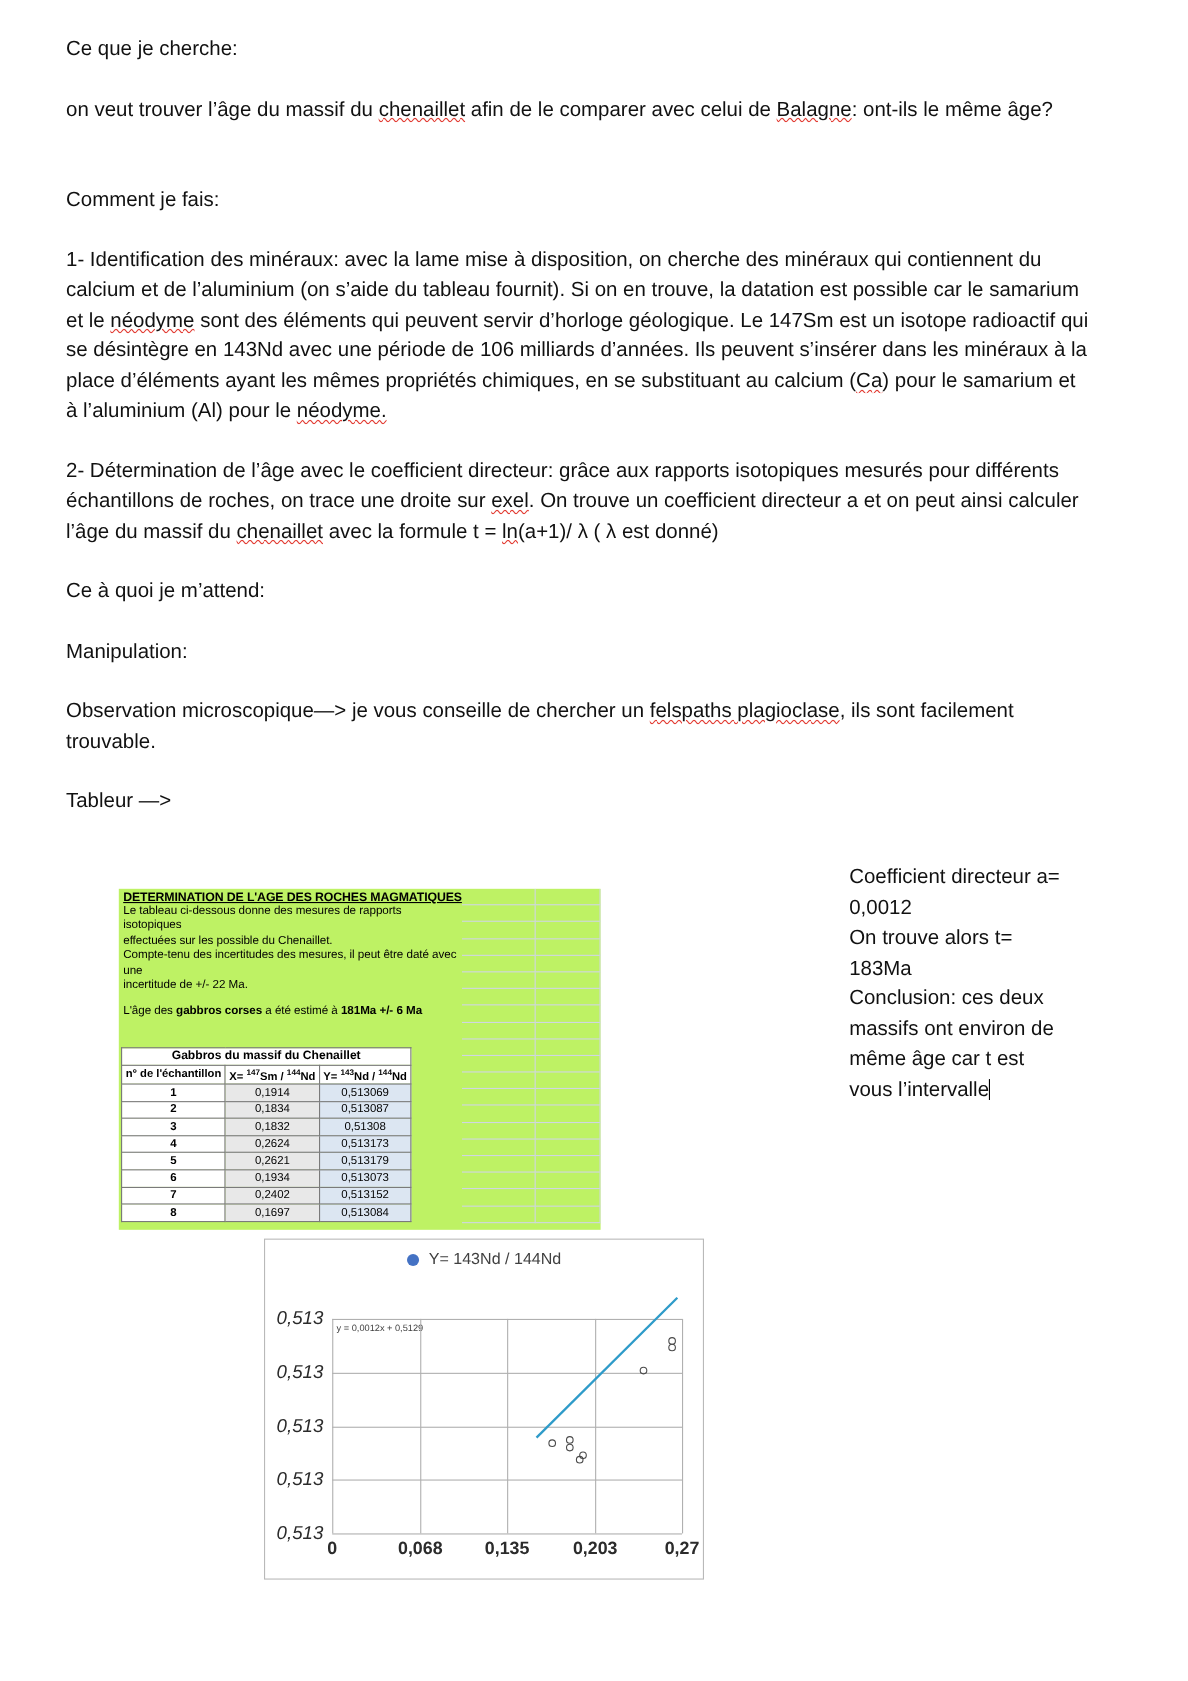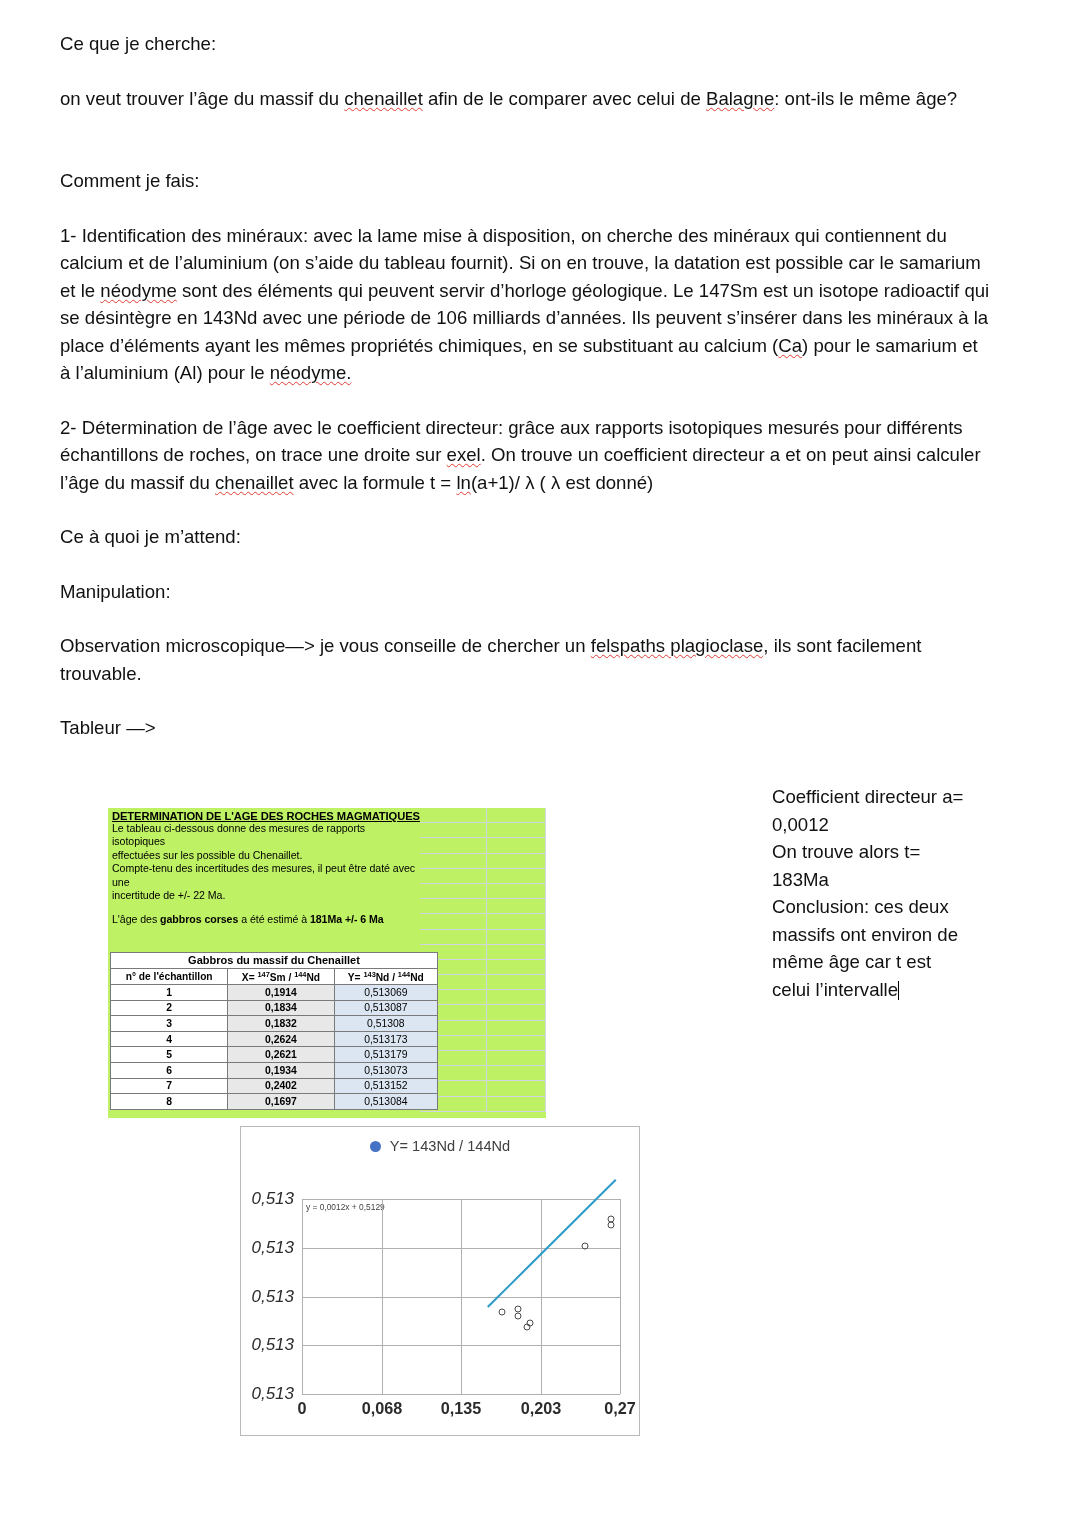--- a/index.html
+++ b/index.html
@@ -112,41 +112,41 @@
   }
   .sheet-spacer { height: 11px; }
   .sheet-line b { font-weight: bold; }
 
   table.data {
     position: absolute;
     left: 2px;
     top: 144px;
     border-collapse: collapse;
     font-size: 10.4px;
-    width: 328px;
+    width: 264px;
   }
   table.data td, table.data th {
     border: 1px solid #7a7a7a;
     padding: 1px 2px;
     text-align: center;
     font-weight: normal;
     height: 15.6px;
     background: #ffffff;
   }
   table.data th.grp {
     font-weight: bold;
     font-size: 11px;
   }
   table.data th.col {
     font-weight: bold;
     font-size: 10.2px;
     white-space: nowrap;
   }
   table.data td.num { font-weight: bold; }
-  table.data td.xv { background: #e8e8e8; font-weight: bold; }
+  table.data td.xv { background: #e8e8e8; }
   table.data td.yv { background: #dce6f2; }
   sup { font-size: 7.4px; vertical-align: super; }
 
   
   .chart {
     position: absolute;
     left: 240px;
     top: 1126px;
     width: 400px;
     height: 310px;
@@ -273,21 +273,21 @@
   </div>
 
   <div class="annot">
     <div>Coefficient directeur a=</div>
     <div>0,0012</div>
     <div>On trouve alors t=</div>
     <div>183Ma</div>
     <div>Conclusion: ces deux</div>
     <div>massifs ont environ de</div>
     <div>même âge car t est</div>
-    <div><span>celui l’intervalle</span><span class="caret"></span></div>
+    <div><span>vous l’intervalle</span><span class="caret"></span></div>
   </div>
 
   <div class="sheet">
 
     <div class="empty-col c1">
       <div class="cell"></div>
         <div class="cell"></div>
         <div class="cell"></div>
         <div class="cell"></div>
       <div class="cell"></div>

